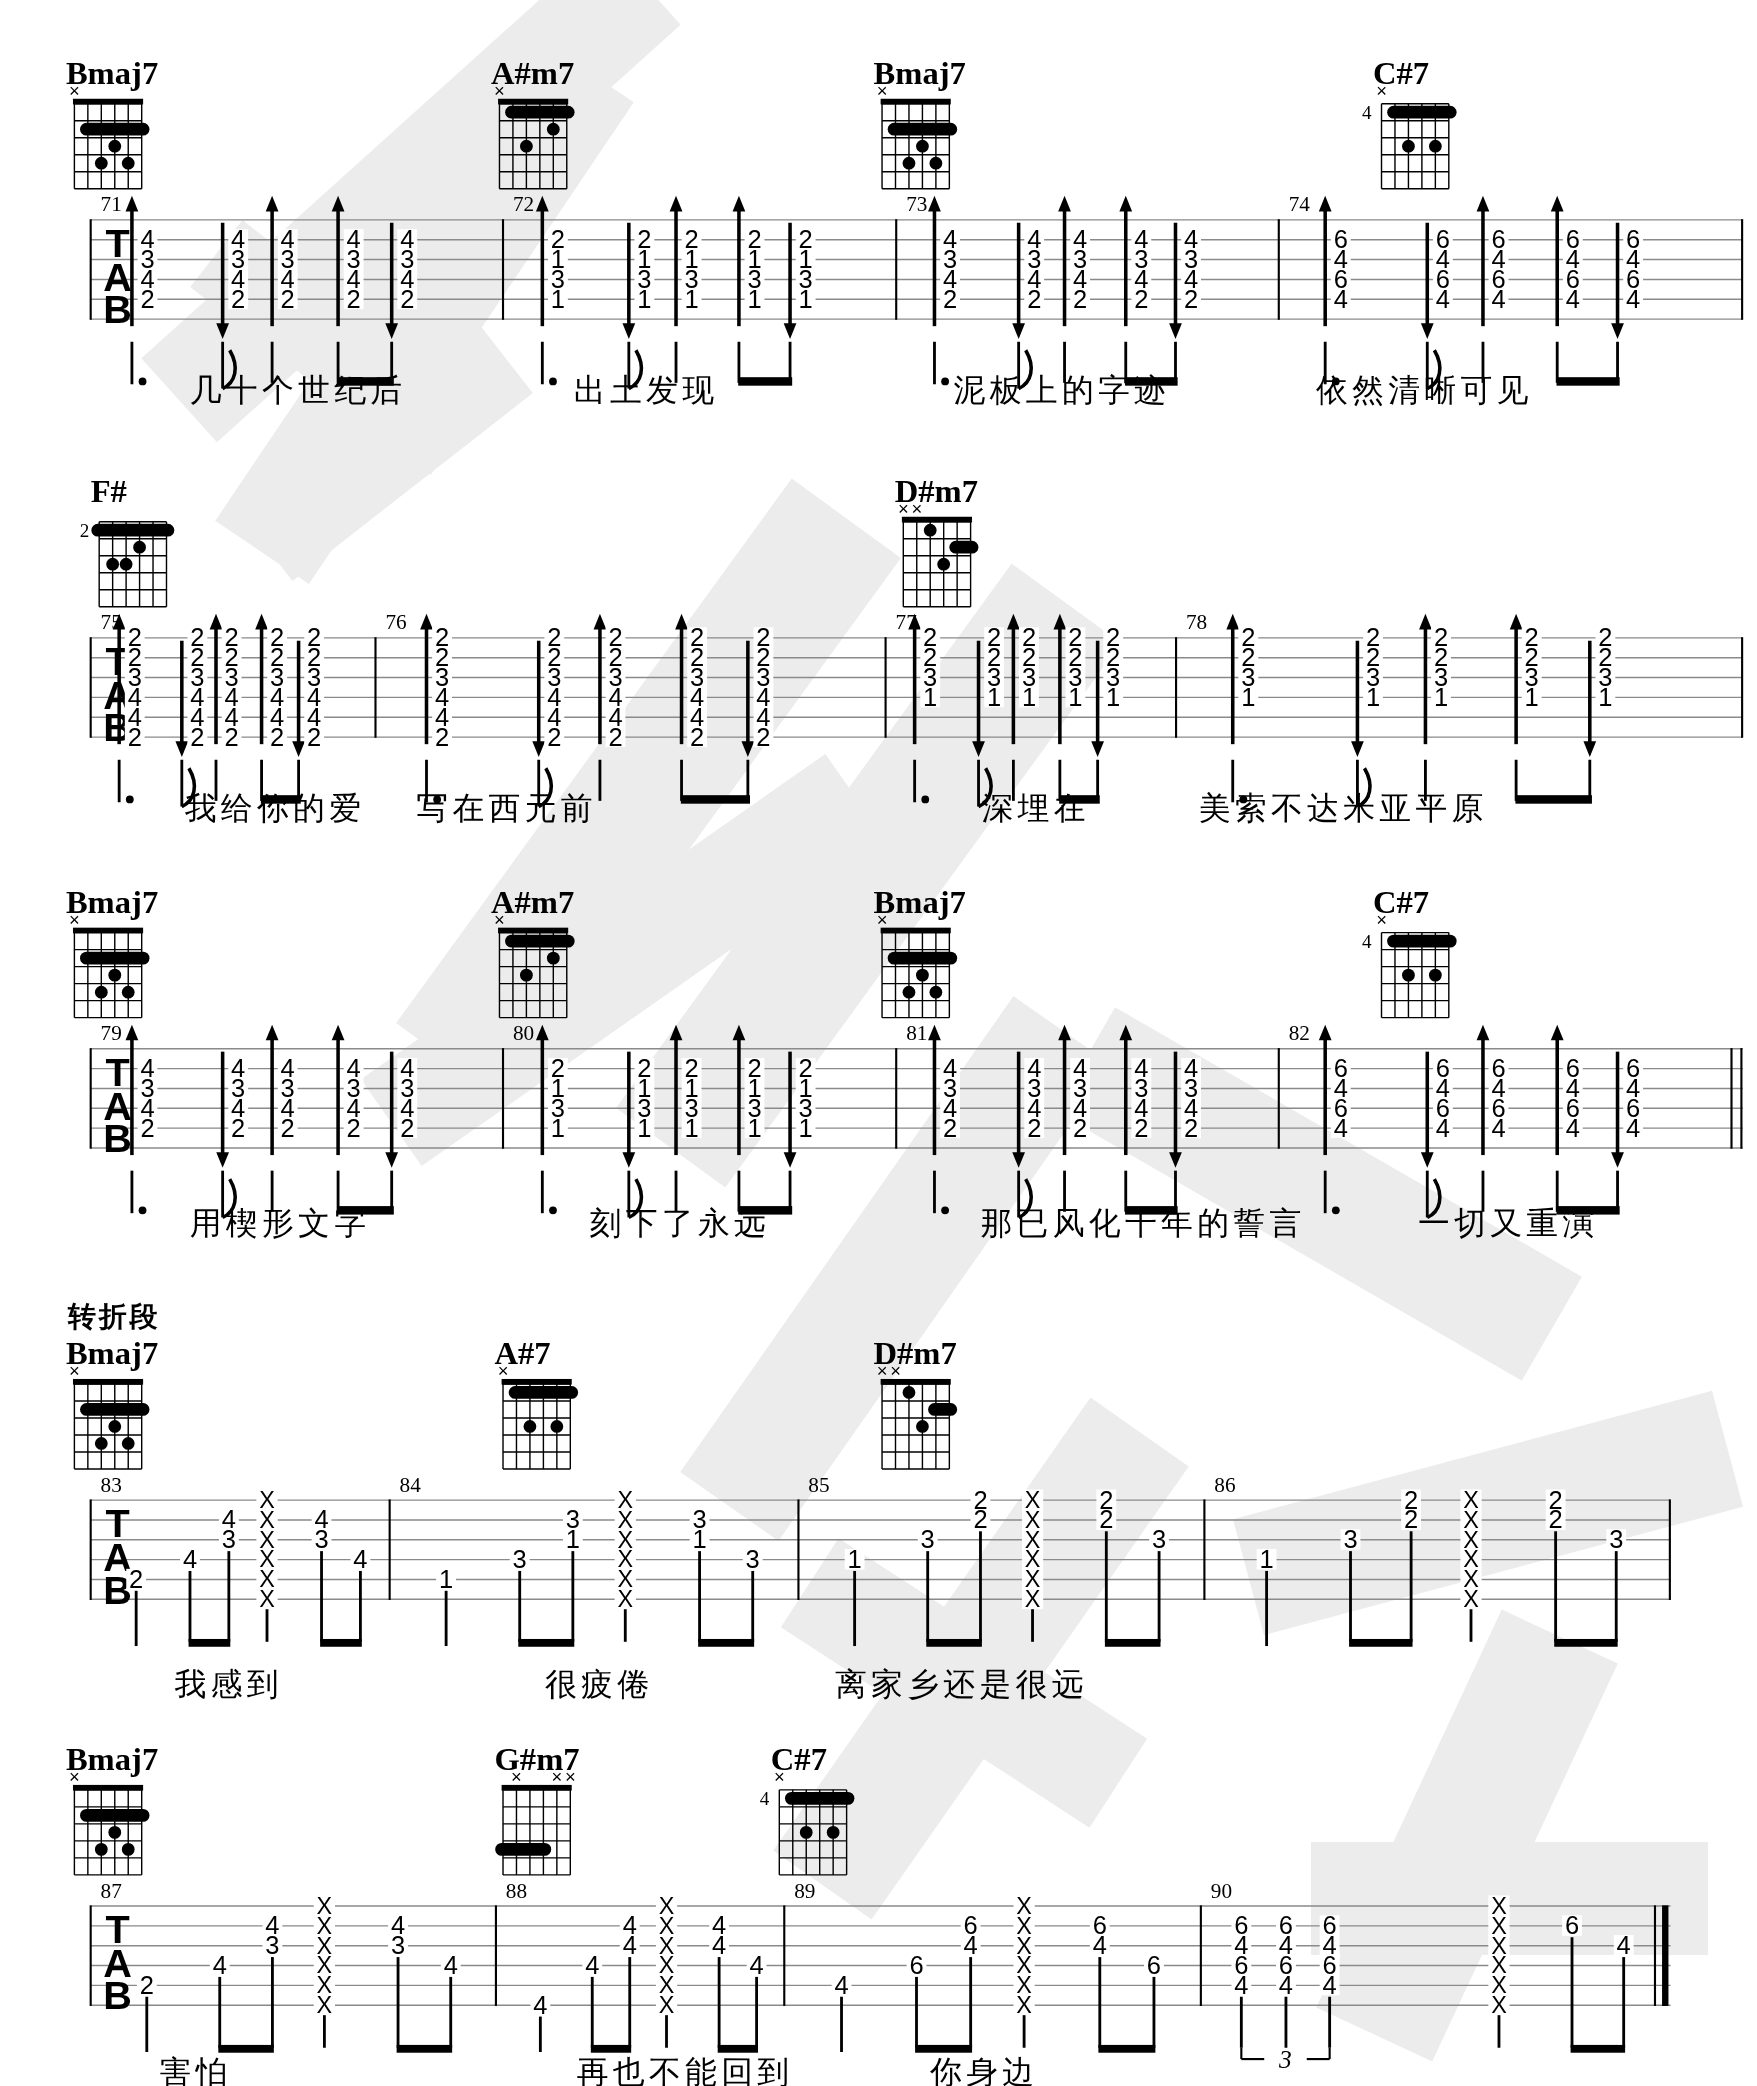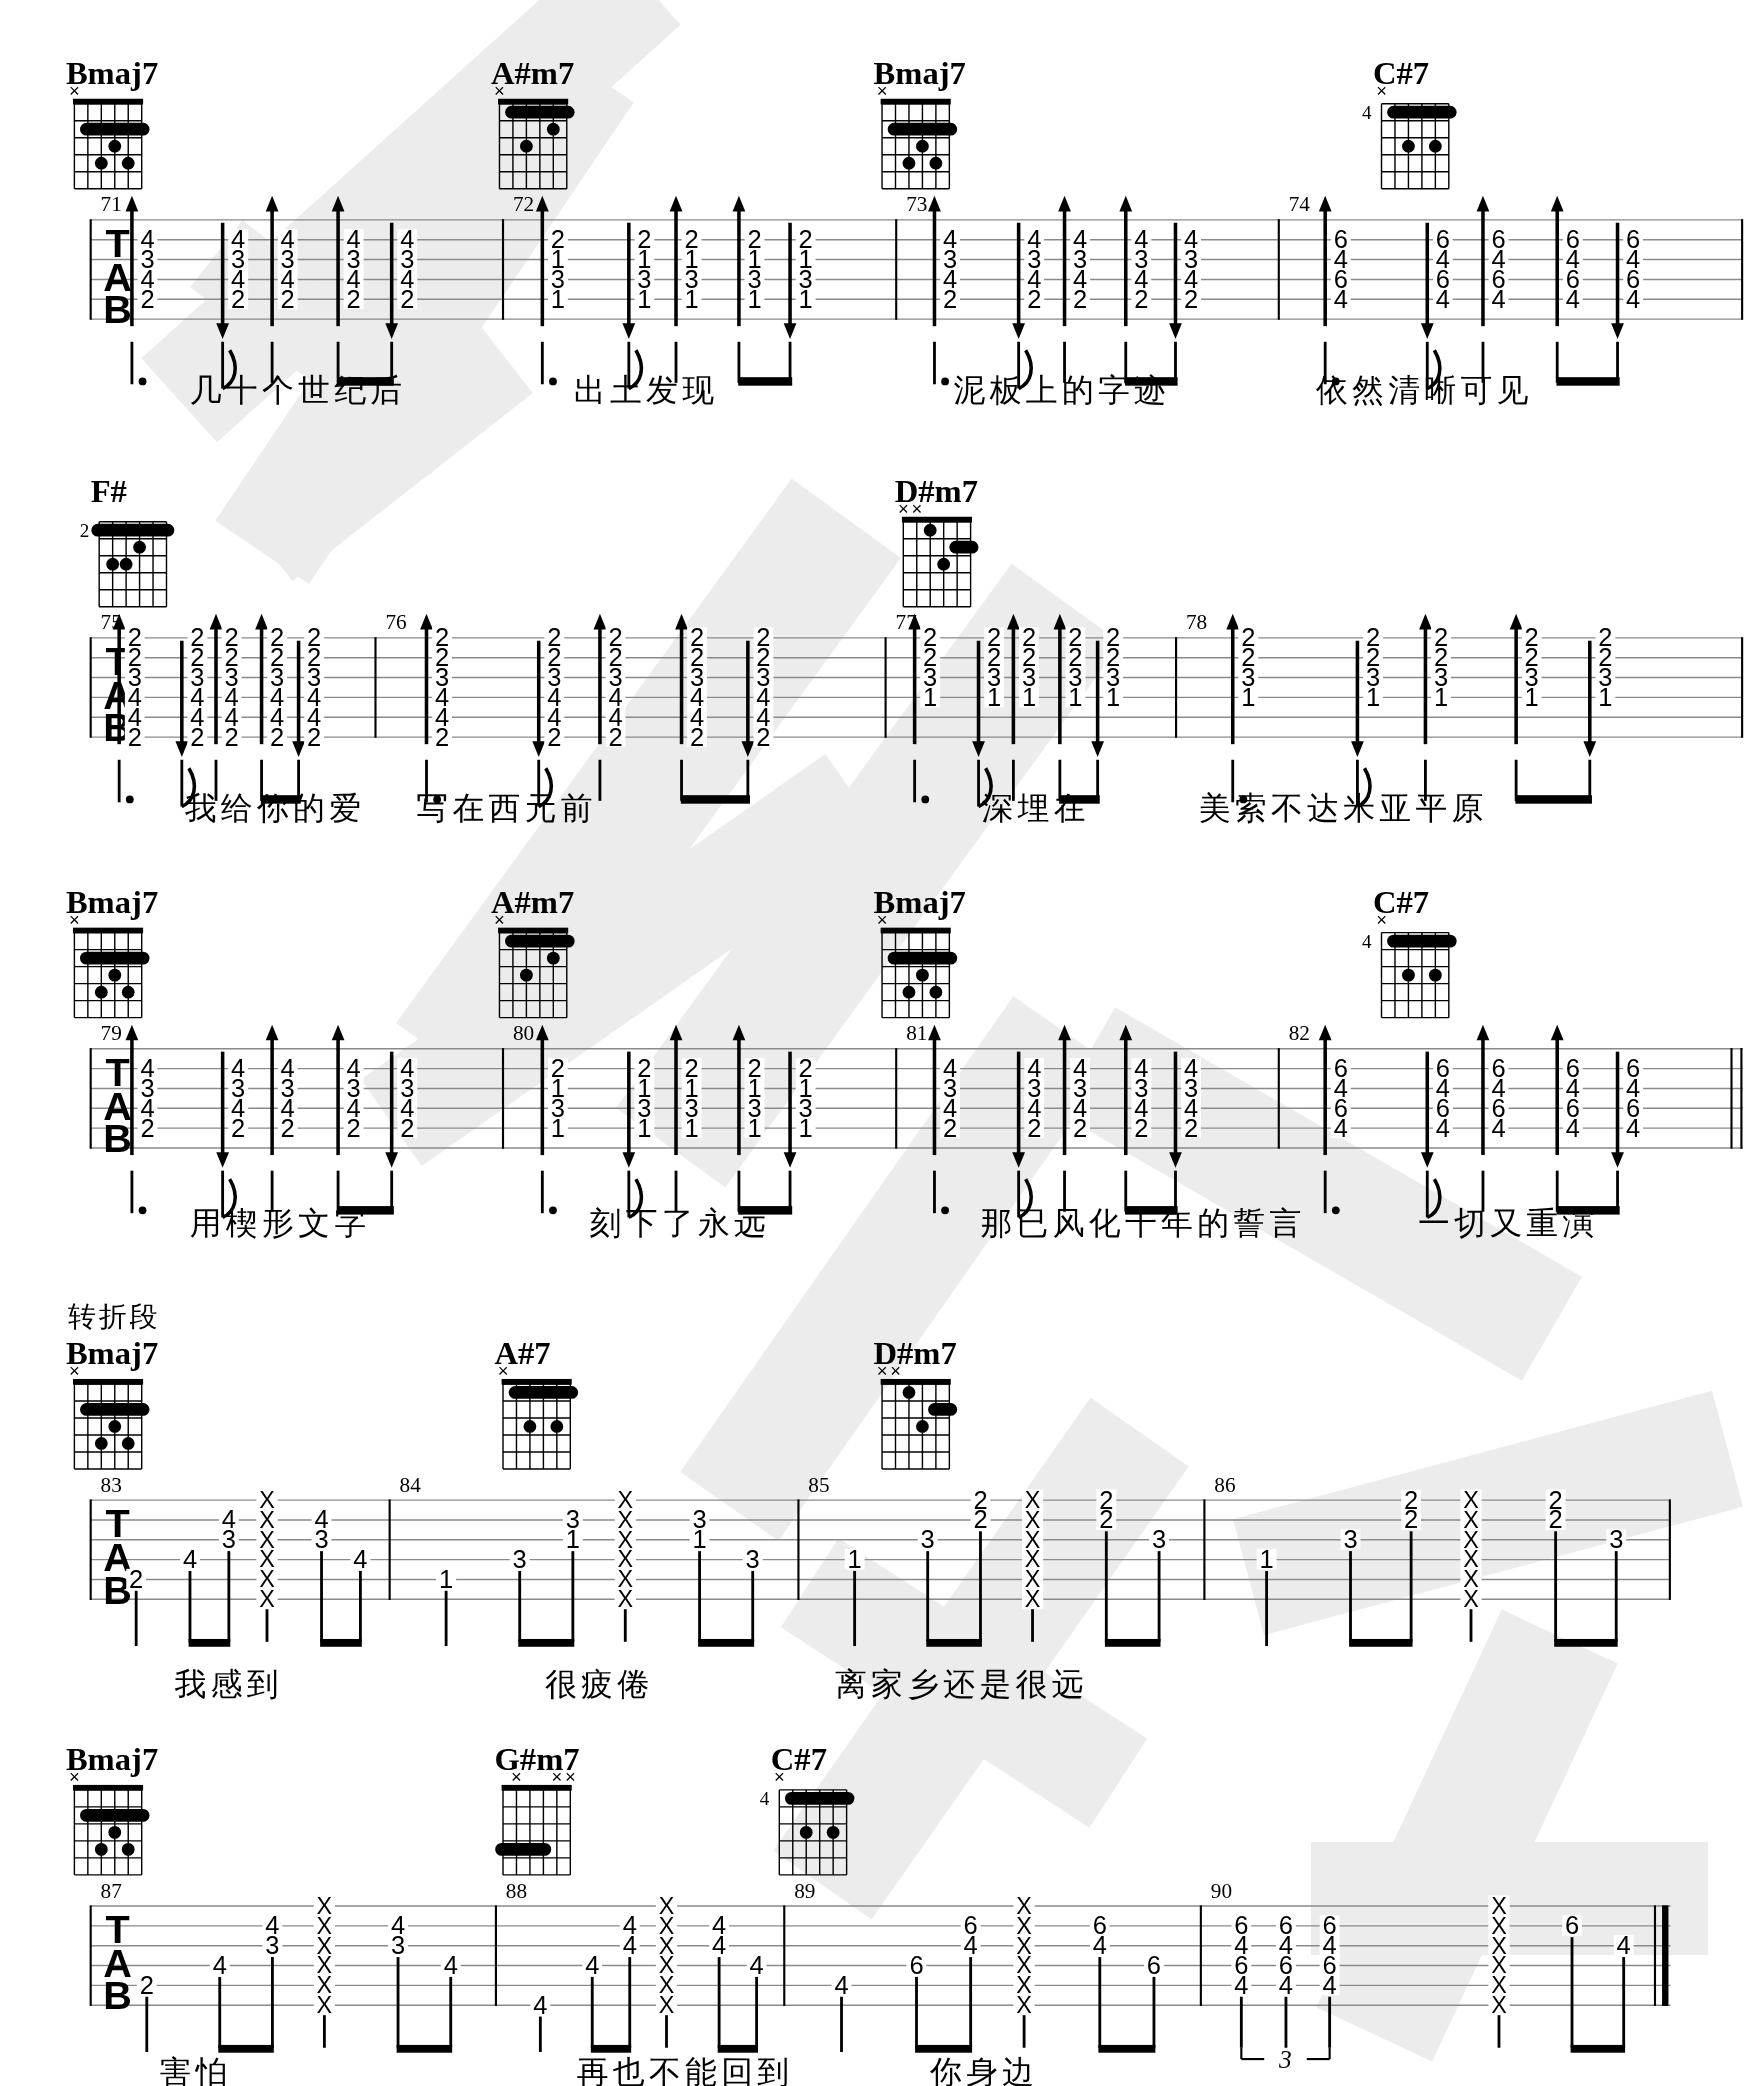--- a/index.html
+++ b/index.html
@@ -1,19 +1,19 @@
 <!DOCTYPE html>
 <html style="font-size:11.3px"><head>
 <meta charset="utf-8">
 <style>
   html,body{margin:0;padding:0;background:#fff;}
   .page{position:relative;width:1757px;height:2087px;background:#fff;overflow:hidden;
         font-family:"Liberation Serif","DejaVu Serif",serif;}
   .watermark{position:absolute;left:0;top:0;width:100%;height:100%;}
-  .section-label{position:absolute;left:68px;top:1298px;font-size:28px;font-weight:normal;
+  .section-label{position:absolute;left:68px;top:1298px;font-size:28px;font-weight:bold;
         color:#000;font-family:"Liberation Serif","DejaVu Serif",serif;letter-spacing:2.8px;}
   svg{position:absolute;left:0;top:0;}
 </style>
 </head>
 <body>
 
 <div class="page">
   <div class="watermark">
       <div style="position: absolute; left: 368px; top: 21px; width: 113px; height: 581px; background: rgb(236, 236, 236); transform: rotate(34deg);"></div>
       <div style="position: absolute; left: 99px; top: 135px; width: 624px; height: 113px; background: rgb(236, 236, 236); transform: rotate(-42deg);"></div>

